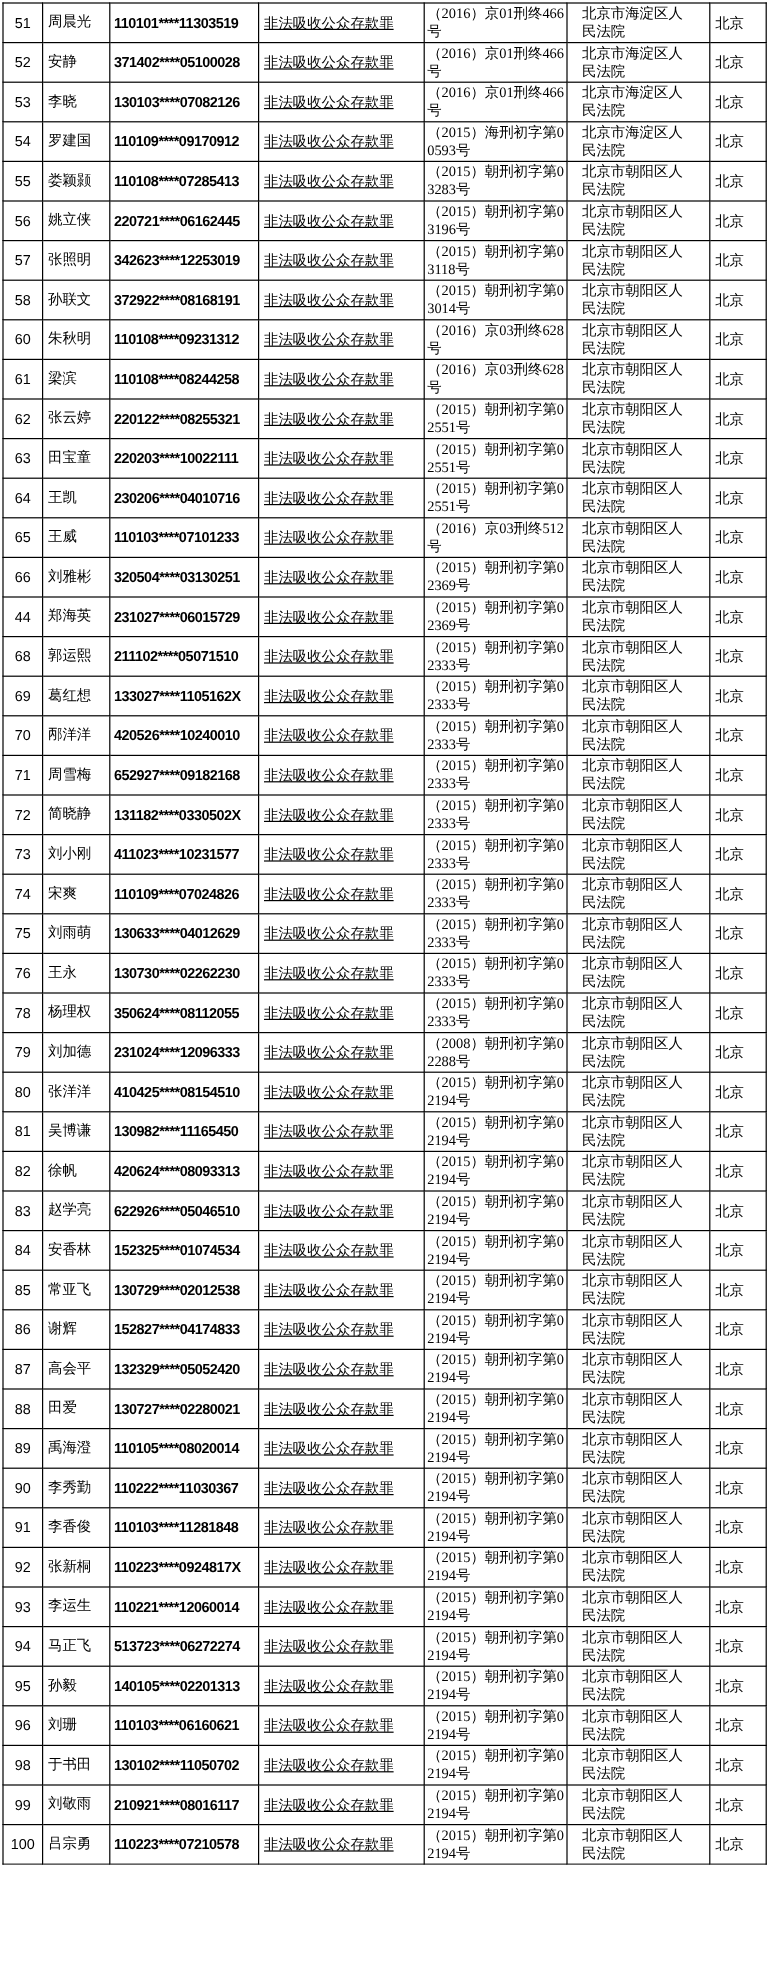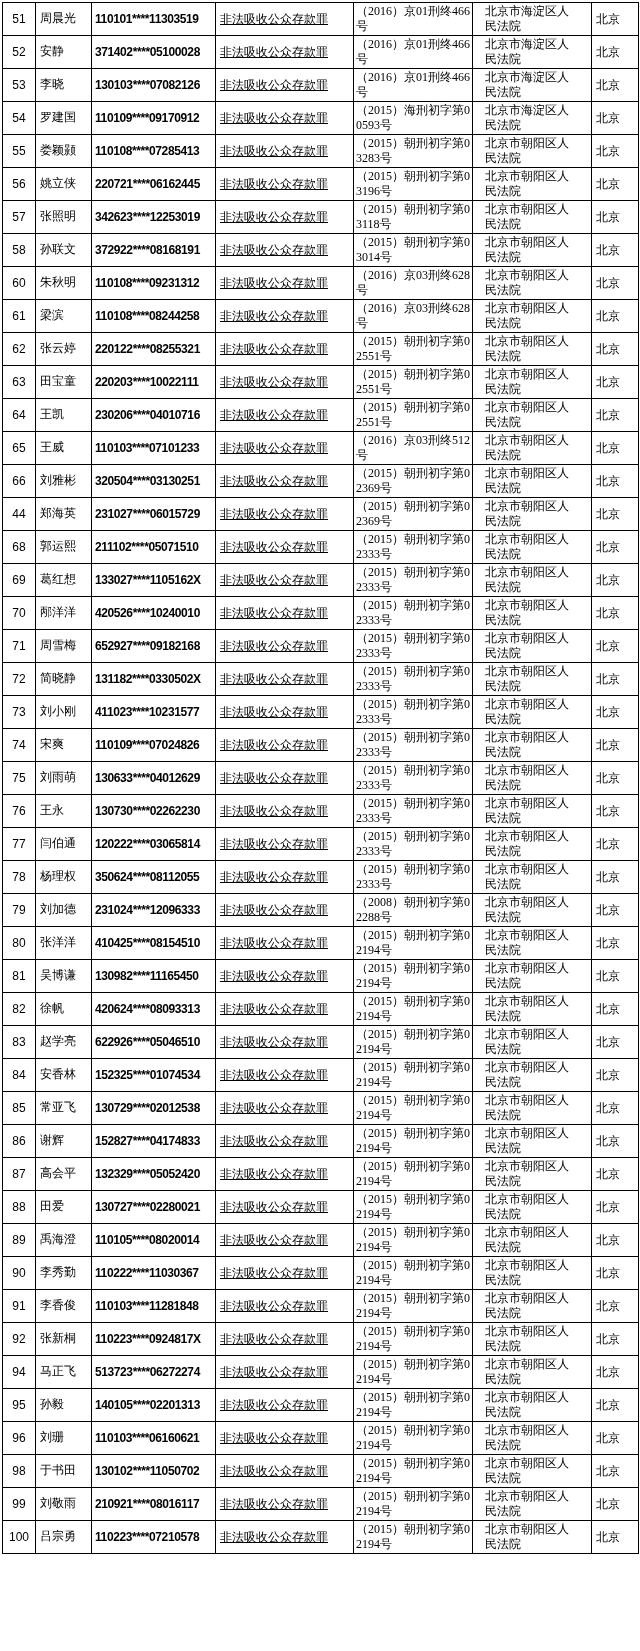--- a/index.html
+++ b/index.html
@@ -274,29 +274,20 @@
         <tr>
           <td class="c-no">76</td>
           <td class="c-name">王永</td>
           <td class="c-id">130730****02262230</td>
           <td class="c-charge">非法吸收公众存款罪</td>
           <td class="c-case">（2015）朝刑初字第02333号</td>
           <td class="c-court">北京市朝阳区人民法院</td>
           <td class="c-region">北京</td>
         </tr>
         <tr>
-          <td class="c-no">77</td>
-          <td class="c-name">闫伯通</td>
-          <td class="c-id">120222****03065814</td>
-          <td class="c-charge">非法吸收公众存款罪</td>
-          <td class="c-case">（2015）朝刑初字第02333号</td>
-          <td class="c-court">北京市朝阳区人民法院</td>
-          <td class="c-region">北京</td>
-        </tr>
-        <tr>
           <td class="c-no">78</td>
           <td class="c-name">杨理权</td>
           <td class="c-id">350624****08112055</td>
           <td class="c-charge">非法吸收公众存款罪</td>
           <td class="c-case">（2015）朝刑初字第02333号</td>
           <td class="c-court">北京市朝阳区人民法院</td>
           <td class="c-region">北京</td>
         </tr>
         <tr>
           <td class="c-no">79</td>
@@ -412,20 +403,29 @@
           <td class="c-id">110103****11281848</td>
           <td class="c-charge">非法吸收公众存款罪</td>
           <td class="c-case">（2015）朝刑初字第02194号</td>
           <td class="c-court">北京市朝阳区人民法院</td>
           <td class="c-region">北京</td>
         </tr>
         <tr>
           <td class="c-no">92</td>
           <td class="c-name">张新桐</td>
           <td class="c-id">110223****0924817X</td>
+          <td class="c-charge">非法吸收公众存款罪</td>
+          <td class="c-case">（2015）朝刑初字第02194号</td>
+          <td class="c-court">北京市朝阳区人民法院</td>
+          <td class="c-region">北京</td>
+        </tr>
+        <tr>
+          <td class="c-no">93</td>
+          <td class="c-name">李运生</td>
+          <td class="c-id">110221****12060014</td>
           <td class="c-charge">非法吸收公众存款罪</td>
           <td class="c-case">（2015）朝刑初字第02194号</td>
           <td class="c-court">北京市朝阳区人民法院</td>
           <td class="c-region">北京</td>
         </tr>
         <tr>
           <td class="c-no">94</td>
           <td class="c-name">马正飞</td>
           <td class="c-id">513723****06272274</td>
           <td class="c-charge">非法吸收公众存款罪</td>

